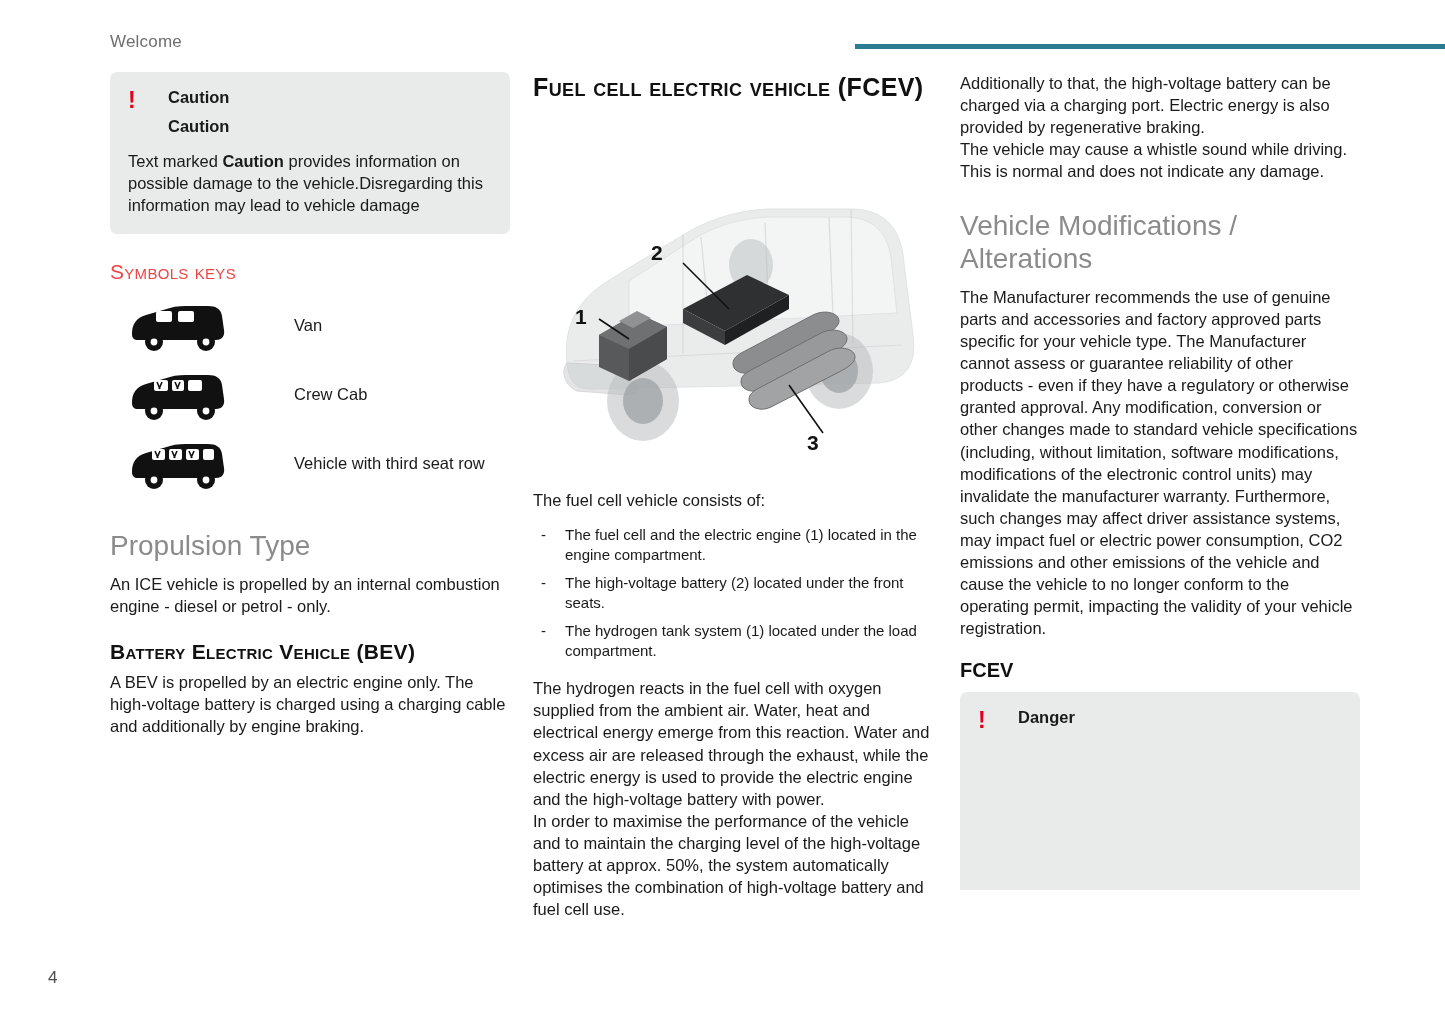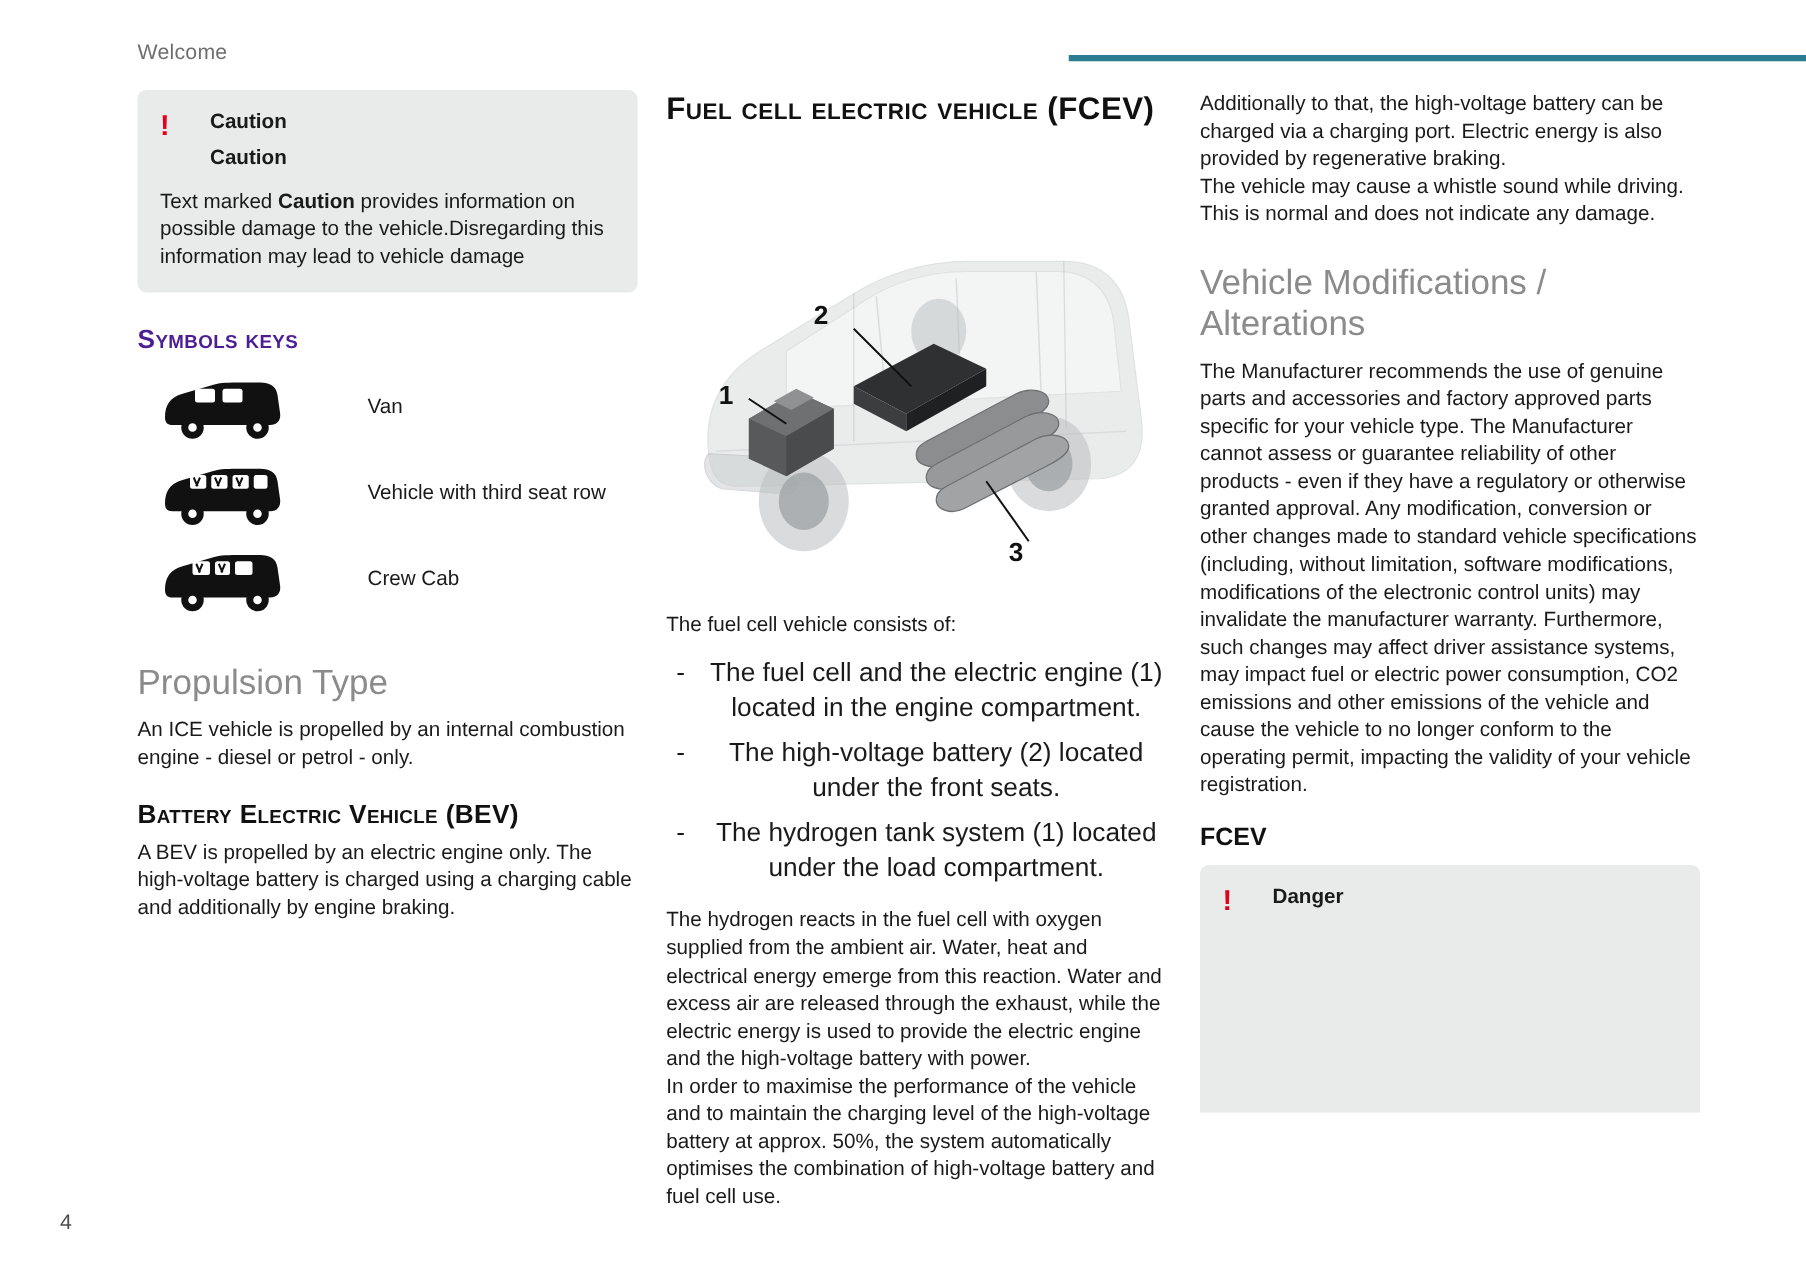--- a/index.html
+++ b/index.html
@@ -76,25 +76,25 @@
     font-size: 21px;
     font-weight: bold;
     font-variant: small-caps;
     letter-spacing: 0.3px;
     margin: 22px 0 6px 0;
     line-height: 1.22;
     color: #111;
   }
   h2.symbols {
     font-size: 21px;
-    font-weight: bold;
+    font-weight: normal;
     font-variant: small-caps;
     letter-spacing: 0.3px;
     margin: 26px 0 12px 0;
-    color: #4c1d95;
+    color: #ef4444;
   }
   h2.fcev-title {
     font-size: 25px;
     font-weight: bold;
     font-variant: small-caps;
     letter-spacing: 0.4px;
     margin: 0 0 10px 0;
     line-height: 1.22;
     color: #111;
   }
@@ -166,24 +166,23 @@
 
   
   ul.dash {
     list-style: none;
     margin: 4px 0 16px 0;
     padding: 0;
   }
   ul.dash li {
     position: relative;
     padding-left: 32px;
-    font-size: 21px;
+    font-size: 15px;
     line-height: 1.34;
     margin-bottom: 8px;
-    text-align: center;
   }
   ul.dash li::before {
     content: "-";
     position: absolute;
     left: 8px;
     top: 0;
   }
 
   
   .illus {
@@ -228,56 +227,56 @@
       <svg class="sym-art" viewBox="0 0 104 56">
         <path fill="#111" d="M6 34 C6 24 10 18 20 15 L44 8 C50 6 58 6 66 6 L82 6 C90 6 95 9 96 16 L98 30 C99 36 96 40 90 40 L12 40 C8 40 6 38 6 34 Z"></path>
         <rect x="30" y="11" width="16" height="11" rx="2" fill="#fff"></rect>
         <rect x="52" y="11" width="16" height="11" rx="2" fill="#fff"></rect>
         <circle cx="28" cy="42" r="9" fill="#111"></circle>
         <circle cx="28" cy="42" r="3.4" fill="#fff"></circle>
         <circle cx="80" cy="42" r="9" fill="#111"></circle>
         <circle cx="80" cy="42" r="3.4" fill="#fff"></circle>
       </svg>
       <div class="sym-label">Van</div>
+    </div>
+
+    <div class="sym-row">
+      <svg class="sym-art" viewBox="0 0 104 56">
+        <path fill="#111" d="M6 34 C6 24 10 18 20 15 L44 8 C50 6 58 6 66 6 L82 6 C90 6 95 9 96 16 L98 30 C99 36 96 40 90 40 L12 40 C8 40 6 38 6 34 Z"></path>
+        <rect x="28" y="11" width="14" height="11" rx="2" fill="#fff"></rect>
+        <rect x="46" y="11" width="12" height="11" rx="2" fill="#fff"></rect>
+        <rect x="62" y="11" width="14" height="11" rx="2" fill="#fff"></rect>
+        <path d="M31 13 l3 7 M36 13 l-3 7" stroke="#111" stroke-width="1.6" fill="none"></path>
+        <path d="M49 13 l3 7 M54 13 l-3 7" stroke="#111" stroke-width="1.6" fill="none"></path>
+        <circle cx="28" cy="42" r="9" fill="#111"></circle>
+        <circle cx="28" cy="42" r="3.4" fill="#fff"></circle>
+        <circle cx="80" cy="42" r="9" fill="#111"></circle>
+        <circle cx="80" cy="42" r="3.4" fill="#fff"></circle>
+      </svg>
+      <div class="sym-label">Crew Cab</div>
     </div>
 
     <div class="sym-row">
       <svg class="sym-art" viewBox="0 0 104 56">
         <path fill="#111" d="M6 34 C6 24 10 18 20 15 L44 8 C50 6 58 6 66 6 L82 6 C90 6 95 9 96 16 L98 30 C99 36 96 40 90 40 L12 40 C8 40 6 38 6 34 Z"></path>
         <rect x="26" y="11" width="13" height="11" rx="2" fill="#fff"></rect>
         <rect x="43" y="11" width="13" height="11" rx="2" fill="#fff"></rect>
         <rect x="60" y="11" width="13" height="11" rx="2" fill="#fff"></rect>
         <rect x="77" y="11" width="11" height="11" rx="2" fill="#fff"></rect>
         <path d="M29 13 l3 7 M34 13 l-3 7" stroke="#111" stroke-width="1.6" fill="none"></path>
         <path d="M46 13 l3 7 M51 13 l-3 7" stroke="#111" stroke-width="1.6" fill="none"></path>
         <path d="M63 13 l3 7 M68 13 l-3 7" stroke="#111" stroke-width="1.6" fill="none"></path>
         <circle cx="28" cy="42" r="9" fill="#111"></circle>
         <circle cx="28" cy="42" r="3.4" fill="#fff"></circle>
         <circle cx="80" cy="42" r="9" fill="#111"></circle>
         <circle cx="80" cy="42" r="3.4" fill="#fff"></circle>
       </svg>
       <div class="sym-label">Vehicle with third seat row</div>
     </div>
 
-    <div class="sym-row">
-      <svg class="sym-art" viewBox="0 0 104 56">
-        <path fill="#111" d="M6 34 C6 24 10 18 20 15 L44 8 C50 6 58 6 66 6 L82 6 C90 6 95 9 96 16 L98 30 C99 36 96 40 90 40 L12 40 C8 40 6 38 6 34 Z"></path>
-        <rect x="28" y="11" width="14" height="11" rx="2" fill="#fff"></rect>
-        <rect x="46" y="11" width="12" height="11" rx="2" fill="#fff"></rect>
-        <rect x="62" y="11" width="14" height="11" rx="2" fill="#fff"></rect>
-        <path d="M31 13 l3 7 M36 13 l-3 7" stroke="#111" stroke-width="1.6" fill="none"></path>
-        <path d="M49 13 l3 7 M54 13 l-3 7" stroke="#111" stroke-width="1.6" fill="none"></path>
-        <circle cx="28" cy="42" r="9" fill="#111"></circle>
-        <circle cx="28" cy="42" r="3.4" fill="#fff"></circle>
-        <circle cx="80" cy="42" r="9" fill="#111"></circle>
-        <circle cx="80" cy="42" r="3.4" fill="#fff"></circle>
-      </svg>
-      <div class="sym-label">Crew Cab</div>
-    </div>
-
     <h1 class="section">Propulsion Type</h1>
 
     <p class="body">An ICE vehicle is propelled by an internal combustion engine - diesel or petrol - only.</p>
 
     <h2 class="sub">Battery Electric Vehicle (BEV)</h2>
     <p class="body">A BEV is propelled by an electric engine only. The high-voltage battery is charged using a charging cable and additionally by engine braking.</p>
   </div>
 
   <div class="col col-2">
 

